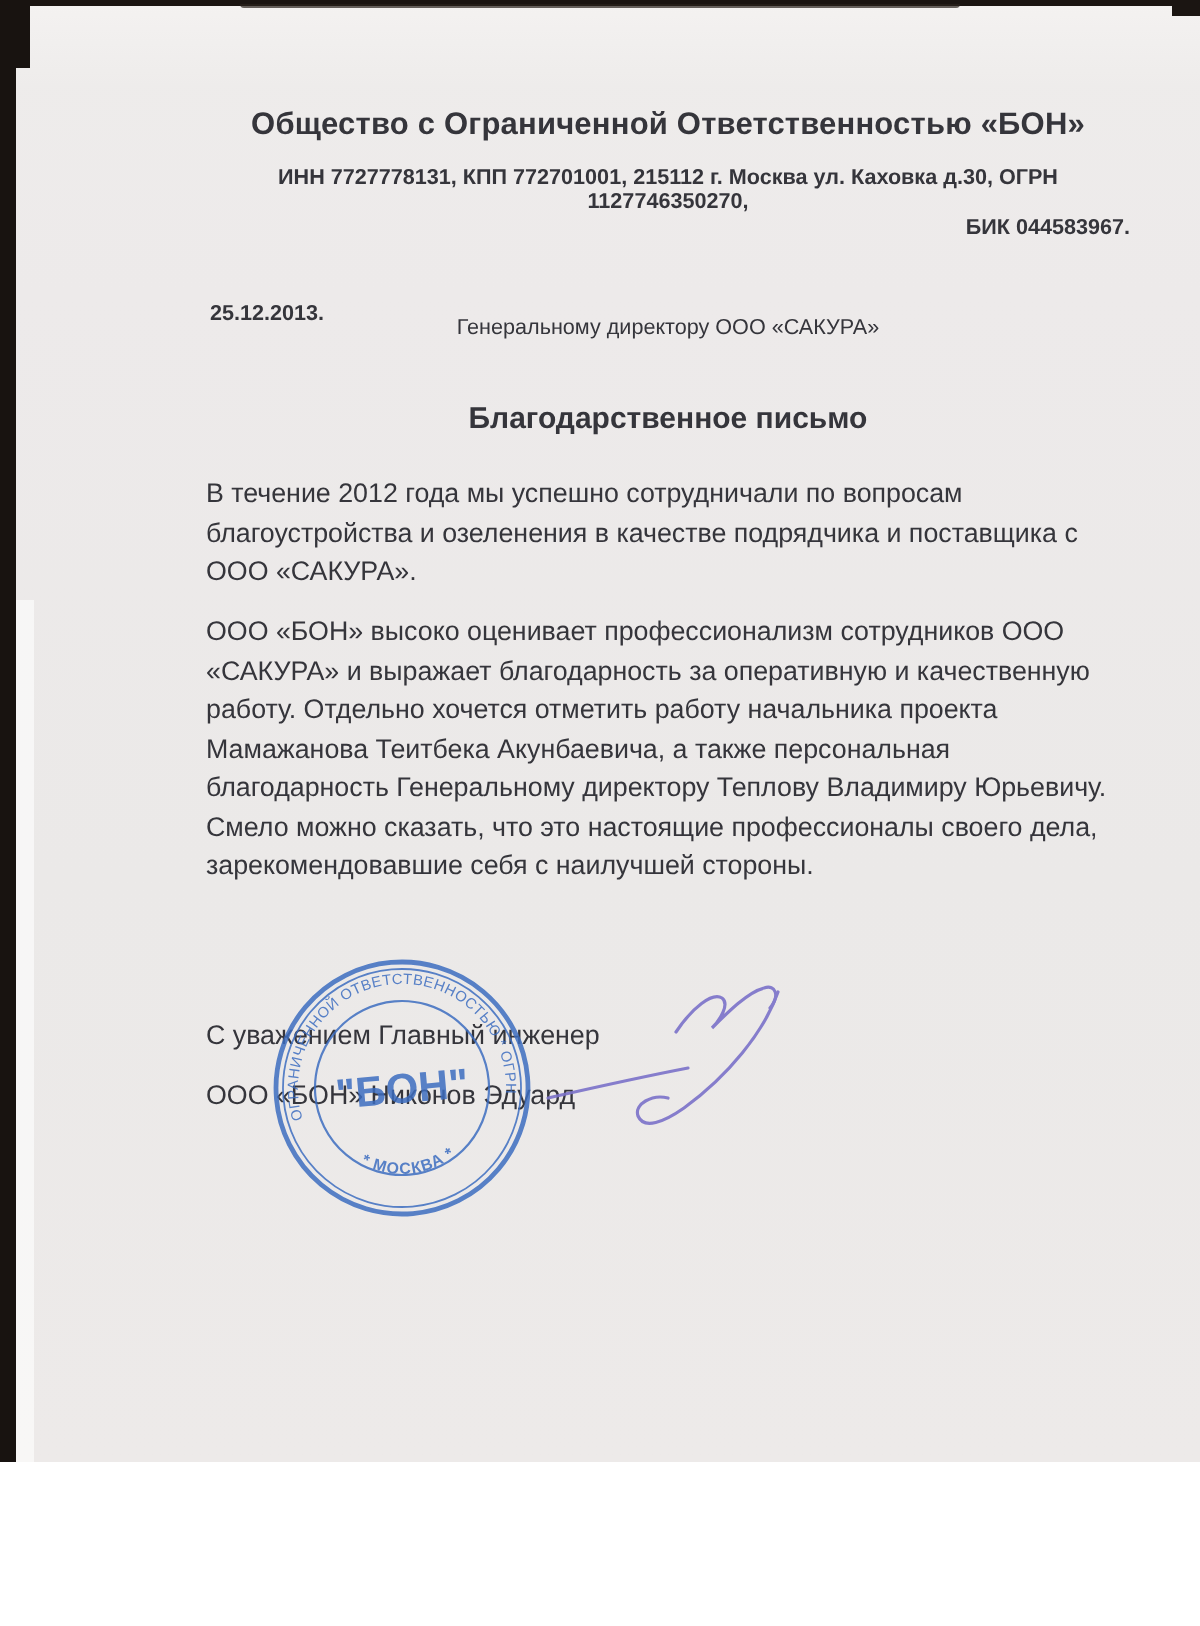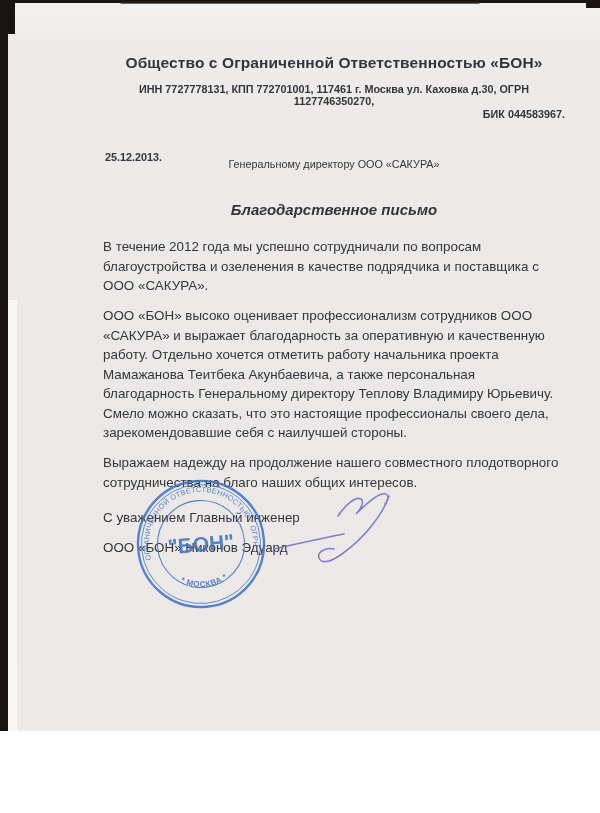--- a/index.html
+++ b/index.html
@@ -14,21 +14,21 @@
   .edge-left{position:absolute;left:0;top:0;width:8px;height:813px;background:#181310;}
   .edge-left-wedge{position:absolute;left:0;top:0;width:15px;height:34px;background:#181310;}
   .corner-tr{position:absolute;right:0;top:0;width:14px;height:8px;background:#1b1512;}
   .edge-left-light{position:absolute;left:8px;top:300px;width:9px;height:513px;background:rgba(255,255,255,.6);}
   .letter{position:absolute;left:103px;top:54px;width:462px;}
   .c-name{position:absolute;top:0;width:100%;text-align:center;font-size:15.5px;font-weight:bold;letter-spacing:.1px;}
   .c-req{position:absolute;top:29px;width:100%;text-align:center;font-size:10.8px;font-weight:bold;}
   .c-bik{position:absolute;top:54px;width:100%;text-align:right;font-size:10.8px;font-weight:bold;}
   .date{position:absolute;top:79px;left:2px;font-size:10.8px;font-weight:bold;margin-top:18px;}
   .addressee{position:absolute;top:104px;width:100%;text-align:center;font-size:10.8px;font-weight:normal;}
-  .title{position:absolute;top:147px;width:100%;text-align:center;font-size:15px;font-weight:bold;margin:0;font-style:italic;}
+  .title{position:absolute;top:147px;width:100%;text-align:center;font-size:15px;font-weight:bold;margin:0;}
   .body-text{position:absolute;top:183px;width:100%;font-size:13.4px;line-height:19.5px;}
   .body-text p{margin:0 0 10.5px 0;}
   .signoff-1{position:absolute;top:456px;left:0;font-size:13.4px;}
   .signoff-2{position:absolute;top:486px;left:0;font-size:13.4px;}
   :root{--stamp-color:#3b6cc0;--ink-color:#7b72c9;}
   .stamp{position:absolute;left:134px;top:477px;opacity:.84;transform:rotate(-5deg);}
   .stamp text{fill:var(--stamp-color);font-family:"Liberation Sans","DejaVu Sans",sans-serif;}
   .stamp circle{stroke:var(--stamp-color);fill:none;}
   .sig-svg{position:absolute;left:268px;top:486px;opacity:.9;}
   .sig-svg path{stroke:var(--ink-color);fill:none;stroke-width:1.6;stroke-linecap:round;}
@@ -40,29 +40,28 @@
 
   <div class="edge-top"></div>
   <div class="edge-top-sag"></div>
   <div class="edge-left"></div>
   <div class="edge-left-wedge"></div>
   <div class="corner-tr"></div>
   <div class="edge-left-light"></div>
 
   <div class="letter">
     <div class="c-name">Общество с Ограниченной Ответственностью «БОН»</div>
-    <div class="c-req">ИНН 7727778131, КПП 772701001, 117461 г. Москва ул. Каховка д.30, ОГРН 1127746350270,</div>
+    <div class="c-req">ИНН 7727778131, КПП 772701001, 215112 г. Москва ул. Каховка д.30, ОГРН 1127746350270,</div>
     <div class="c-bik">БИК 044583967.</div>
     <div class="date">25.12.2013.</div>
     <div class="addressee">Генеральному директору  ООО «САКУРА»</div>
     <h1 class="title">Благодарственное письмо</h1>
     <div class="body-text">
       <p>В течение 2012 года мы успешно сотрудничали по вопросам благоустройства и озеленения в качестве подрядчика и поставщика с ООО «САКУРА».</p>
       <p>ООО «БОН» высоко оценивает профессионализм сотрудников ООО «САКУРА» и выражает благодарность за оперативную и качественную работу. Отдельно хочется отметить работу начальника проекта Мамажанова Теитбека Акунбаевича, а также персональная благодарность Генеральному директору Теплову Владимиру Юрьевичу. Смело можно сказать, что это настоящие профессионалы своего дела, зарекомендовавшие себя с наилучшей стороны.</p>
-      <p>Выражаем надежду на продолжение нашего совместного плодотворного сотрудничества на благо наших общих интересов.</p>
     </div>
     <div class="signoff-1">С уважением Главный инженер</div>
     <div class="signoff-2">ООО «БОН» Никонов Эдуард</div>
   </div>
 
   <svg class="stamp" width="134" height="134" viewBox="0 0 134 134">
     <circle cx="67" cy="67" r="63" stroke-width="2.4"></circle>
     <circle cx="67" cy="67" r="59.5" stroke-width="0.9"></circle>
     <circle cx="67" cy="67" r="43.5" stroke-width="1.1"></circle>
     <defs>

